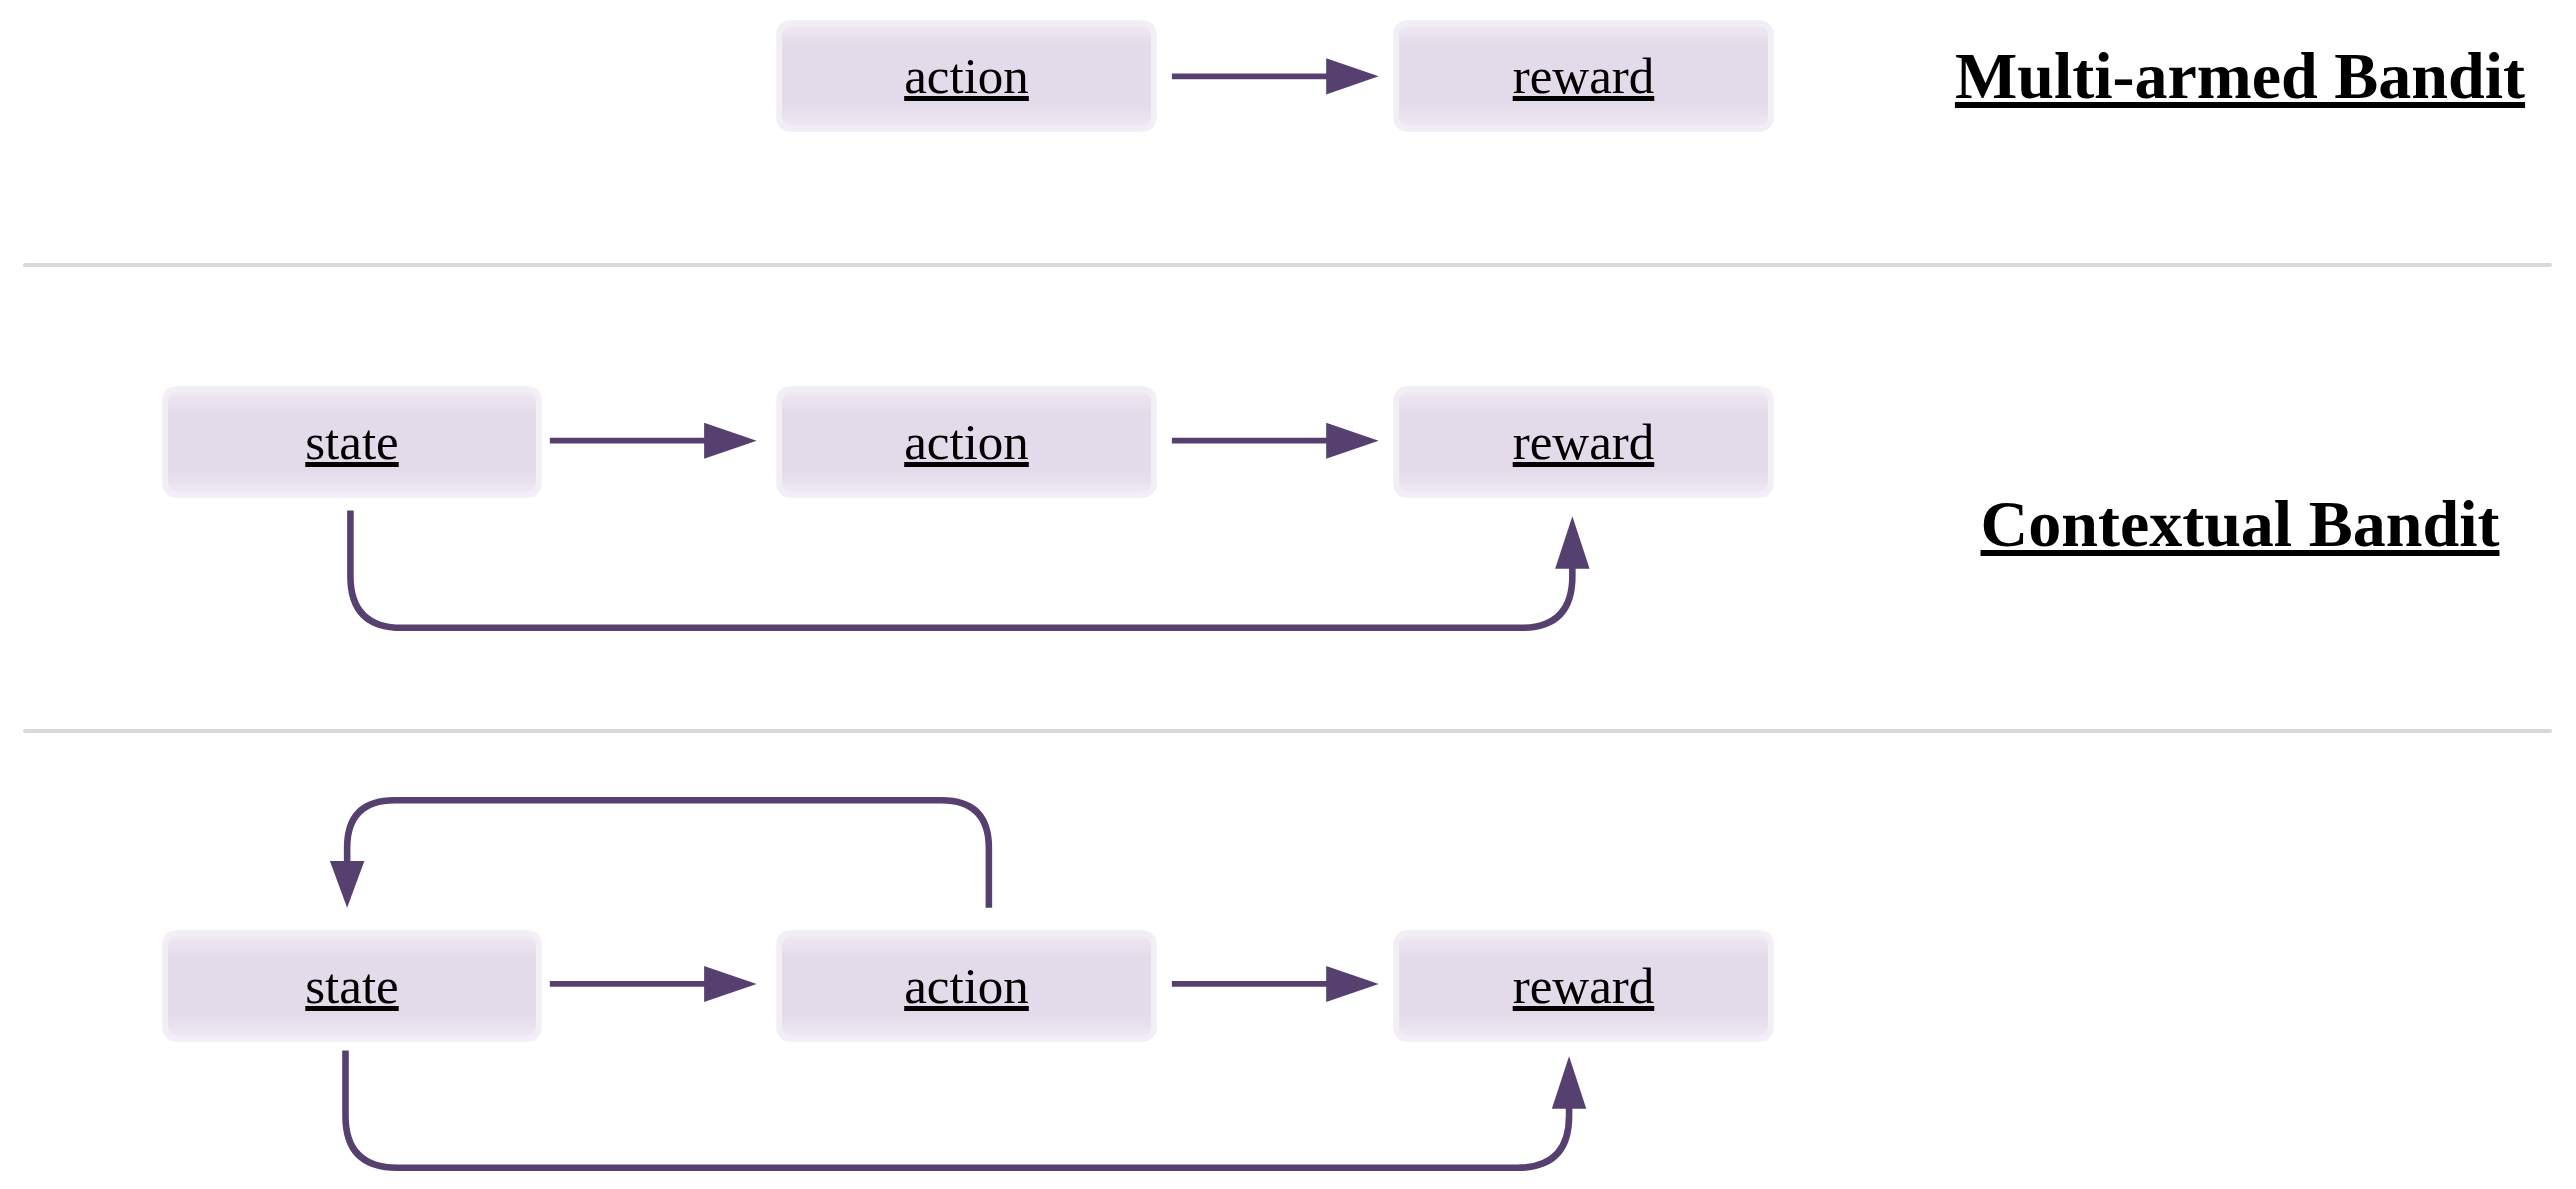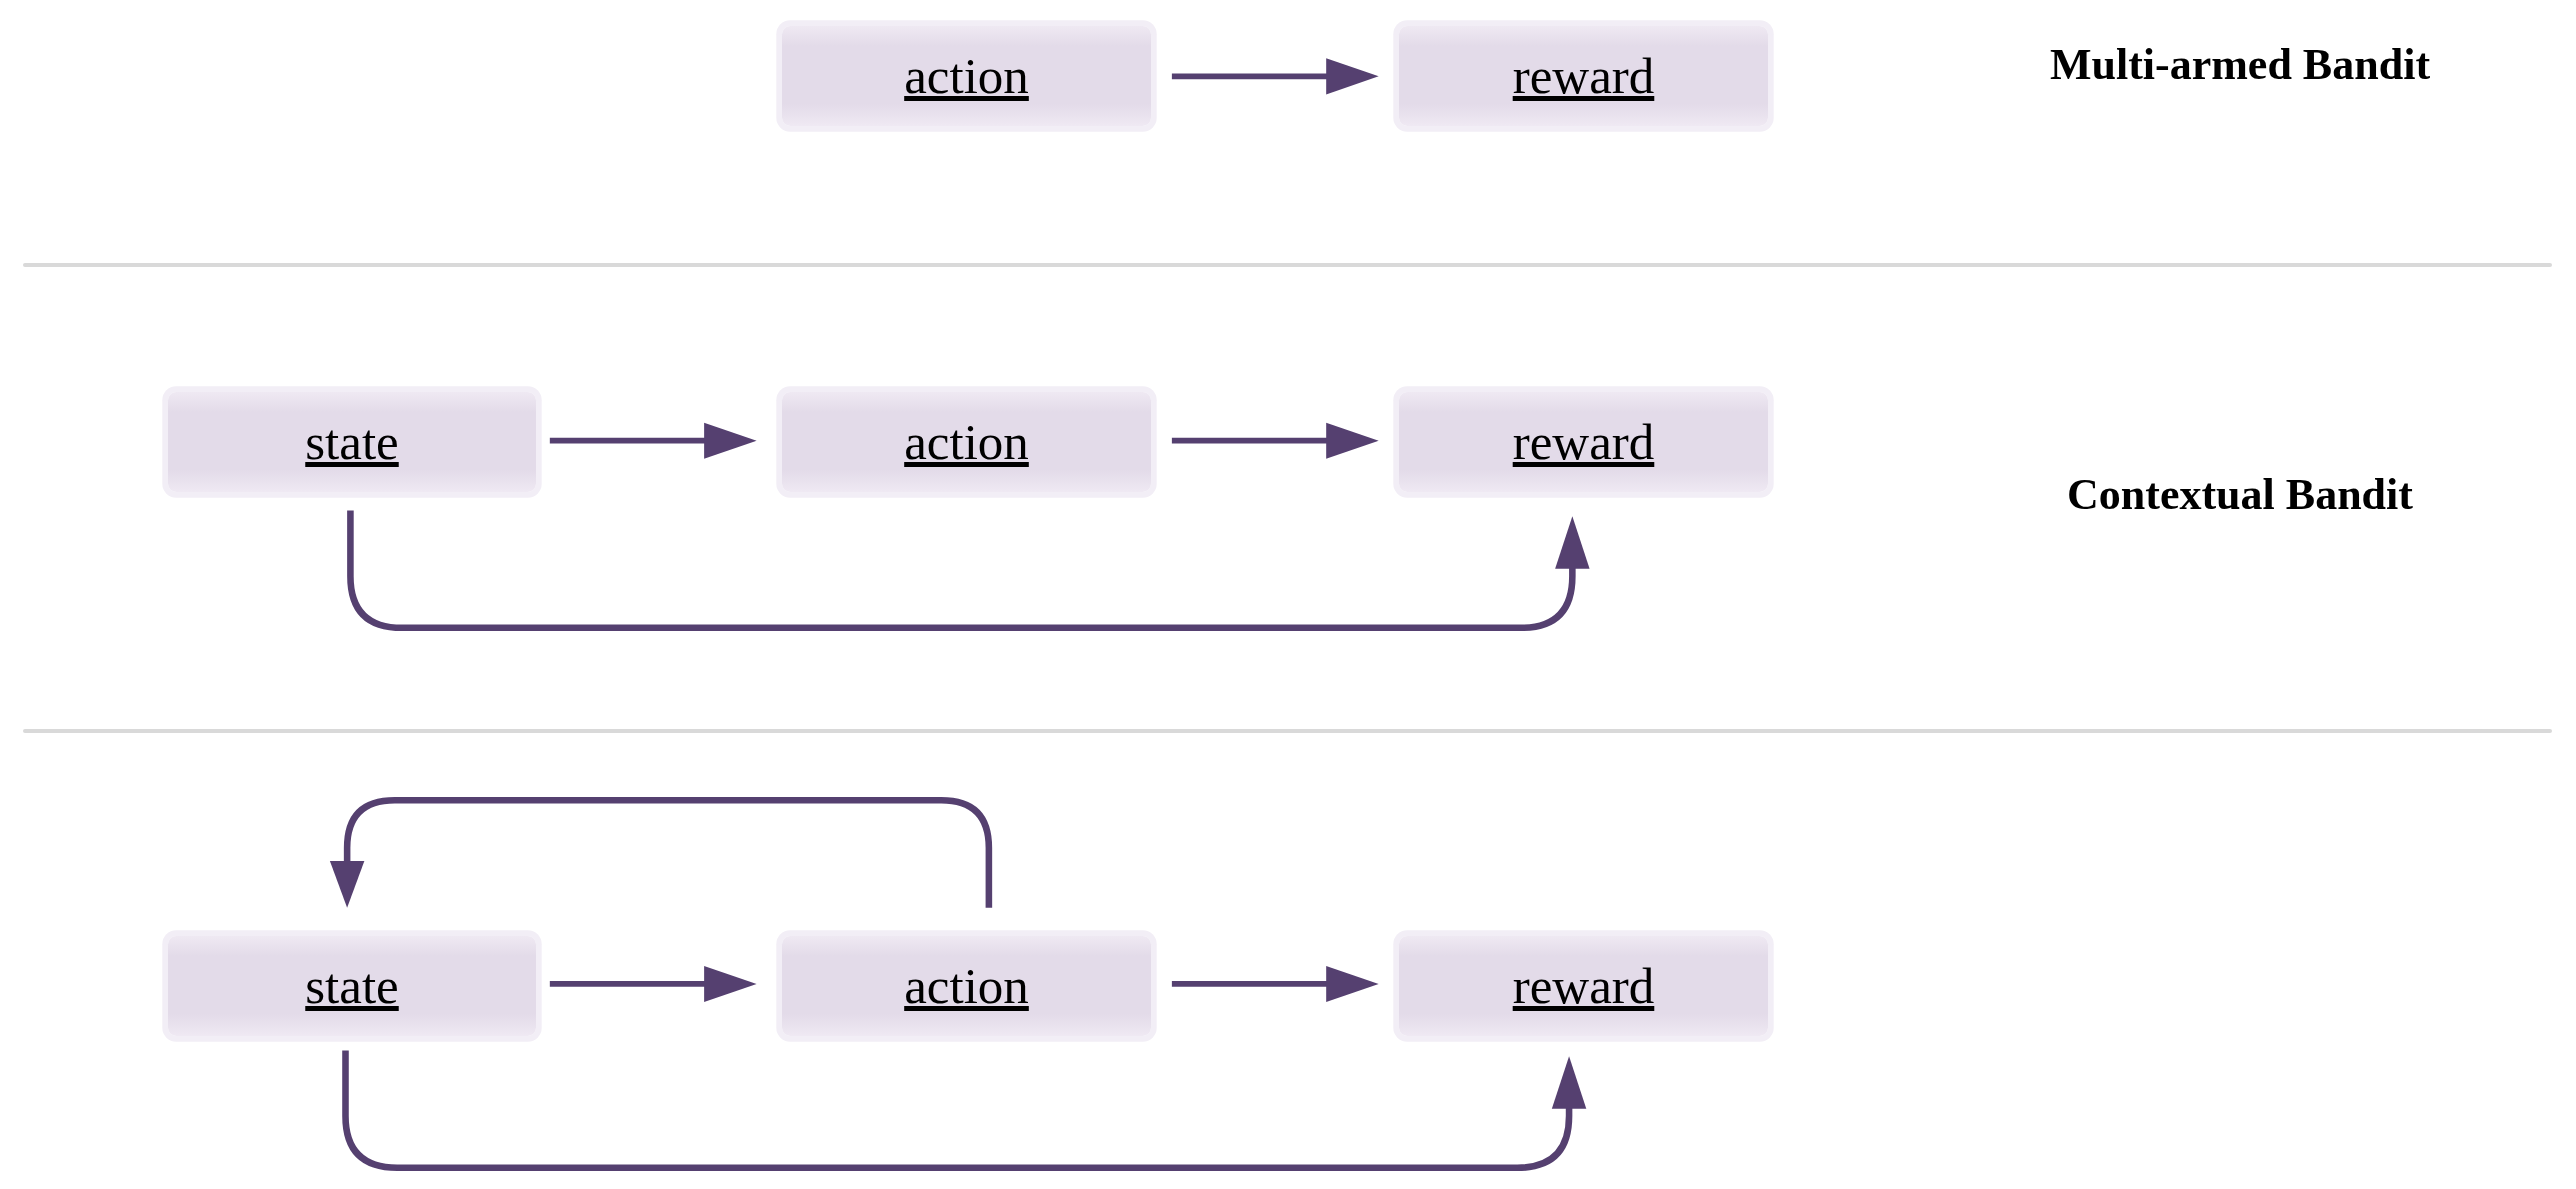--- a/index.html
+++ b/index.html
@@ -47,25 +47,26 @@
     box-shadow:0 0 0 5.7px var(--box-halo);
     display:flex;align-items:center;justify-content:center;
     font-size:51px;
     color:var(--text);
     text-decoration:underline;
   }
   .row-label{
     position:absolute;
     left:1953px;width:574px;
     text-align:center;
-    font-size:44px;
+    font-size:66px;
     font-weight:bold;
     line-height:1;
     color:var(--text);
     white-space:nowrap;
+    text-decoration:underline;
   }
   .separator{
     position:absolute;
     left:23px;width:2529px;height:4.1px;
     border-radius:2.5px;
     background:var(--separator);
   }
 </style>
 </head>
 <body>
@@ -117,21 +118,21 @@
 
   <div class="node-box" style="left:782px;top:26px;">action</div>
   <div class="node-box" style="left:1399px;top:26px;">reward</div>
   <div class="row-label" style="top:43px;">Multi-armed Bandit</div>
 
   <div class="separator" style="top:263px;"></div>
 
   <div class="node-box" style="left:168px;top:392px;width:368px;">state</div>
   <div class="node-box" style="left:782px;top:392px;">action</div>
   <div class="node-box" style="left:1399px;top:392px;">reward</div>
-  <div class="row-label" style="top:473px;">Contextual Bandit</div>
+  <div class="row-label" style="top:491px;">Contextual Bandit</div>
 
   <div class="separator" style="top:729px;"></div>
 
   <div class="node-box" style="left:168px;top:936px;width:368px;">state</div>
   <div class="node-box" style="left:782px;top:936px;">action</div>
   <div class="node-box" style="left:1399px;top:936px;">reward</div>
 
 </div>
 
 

